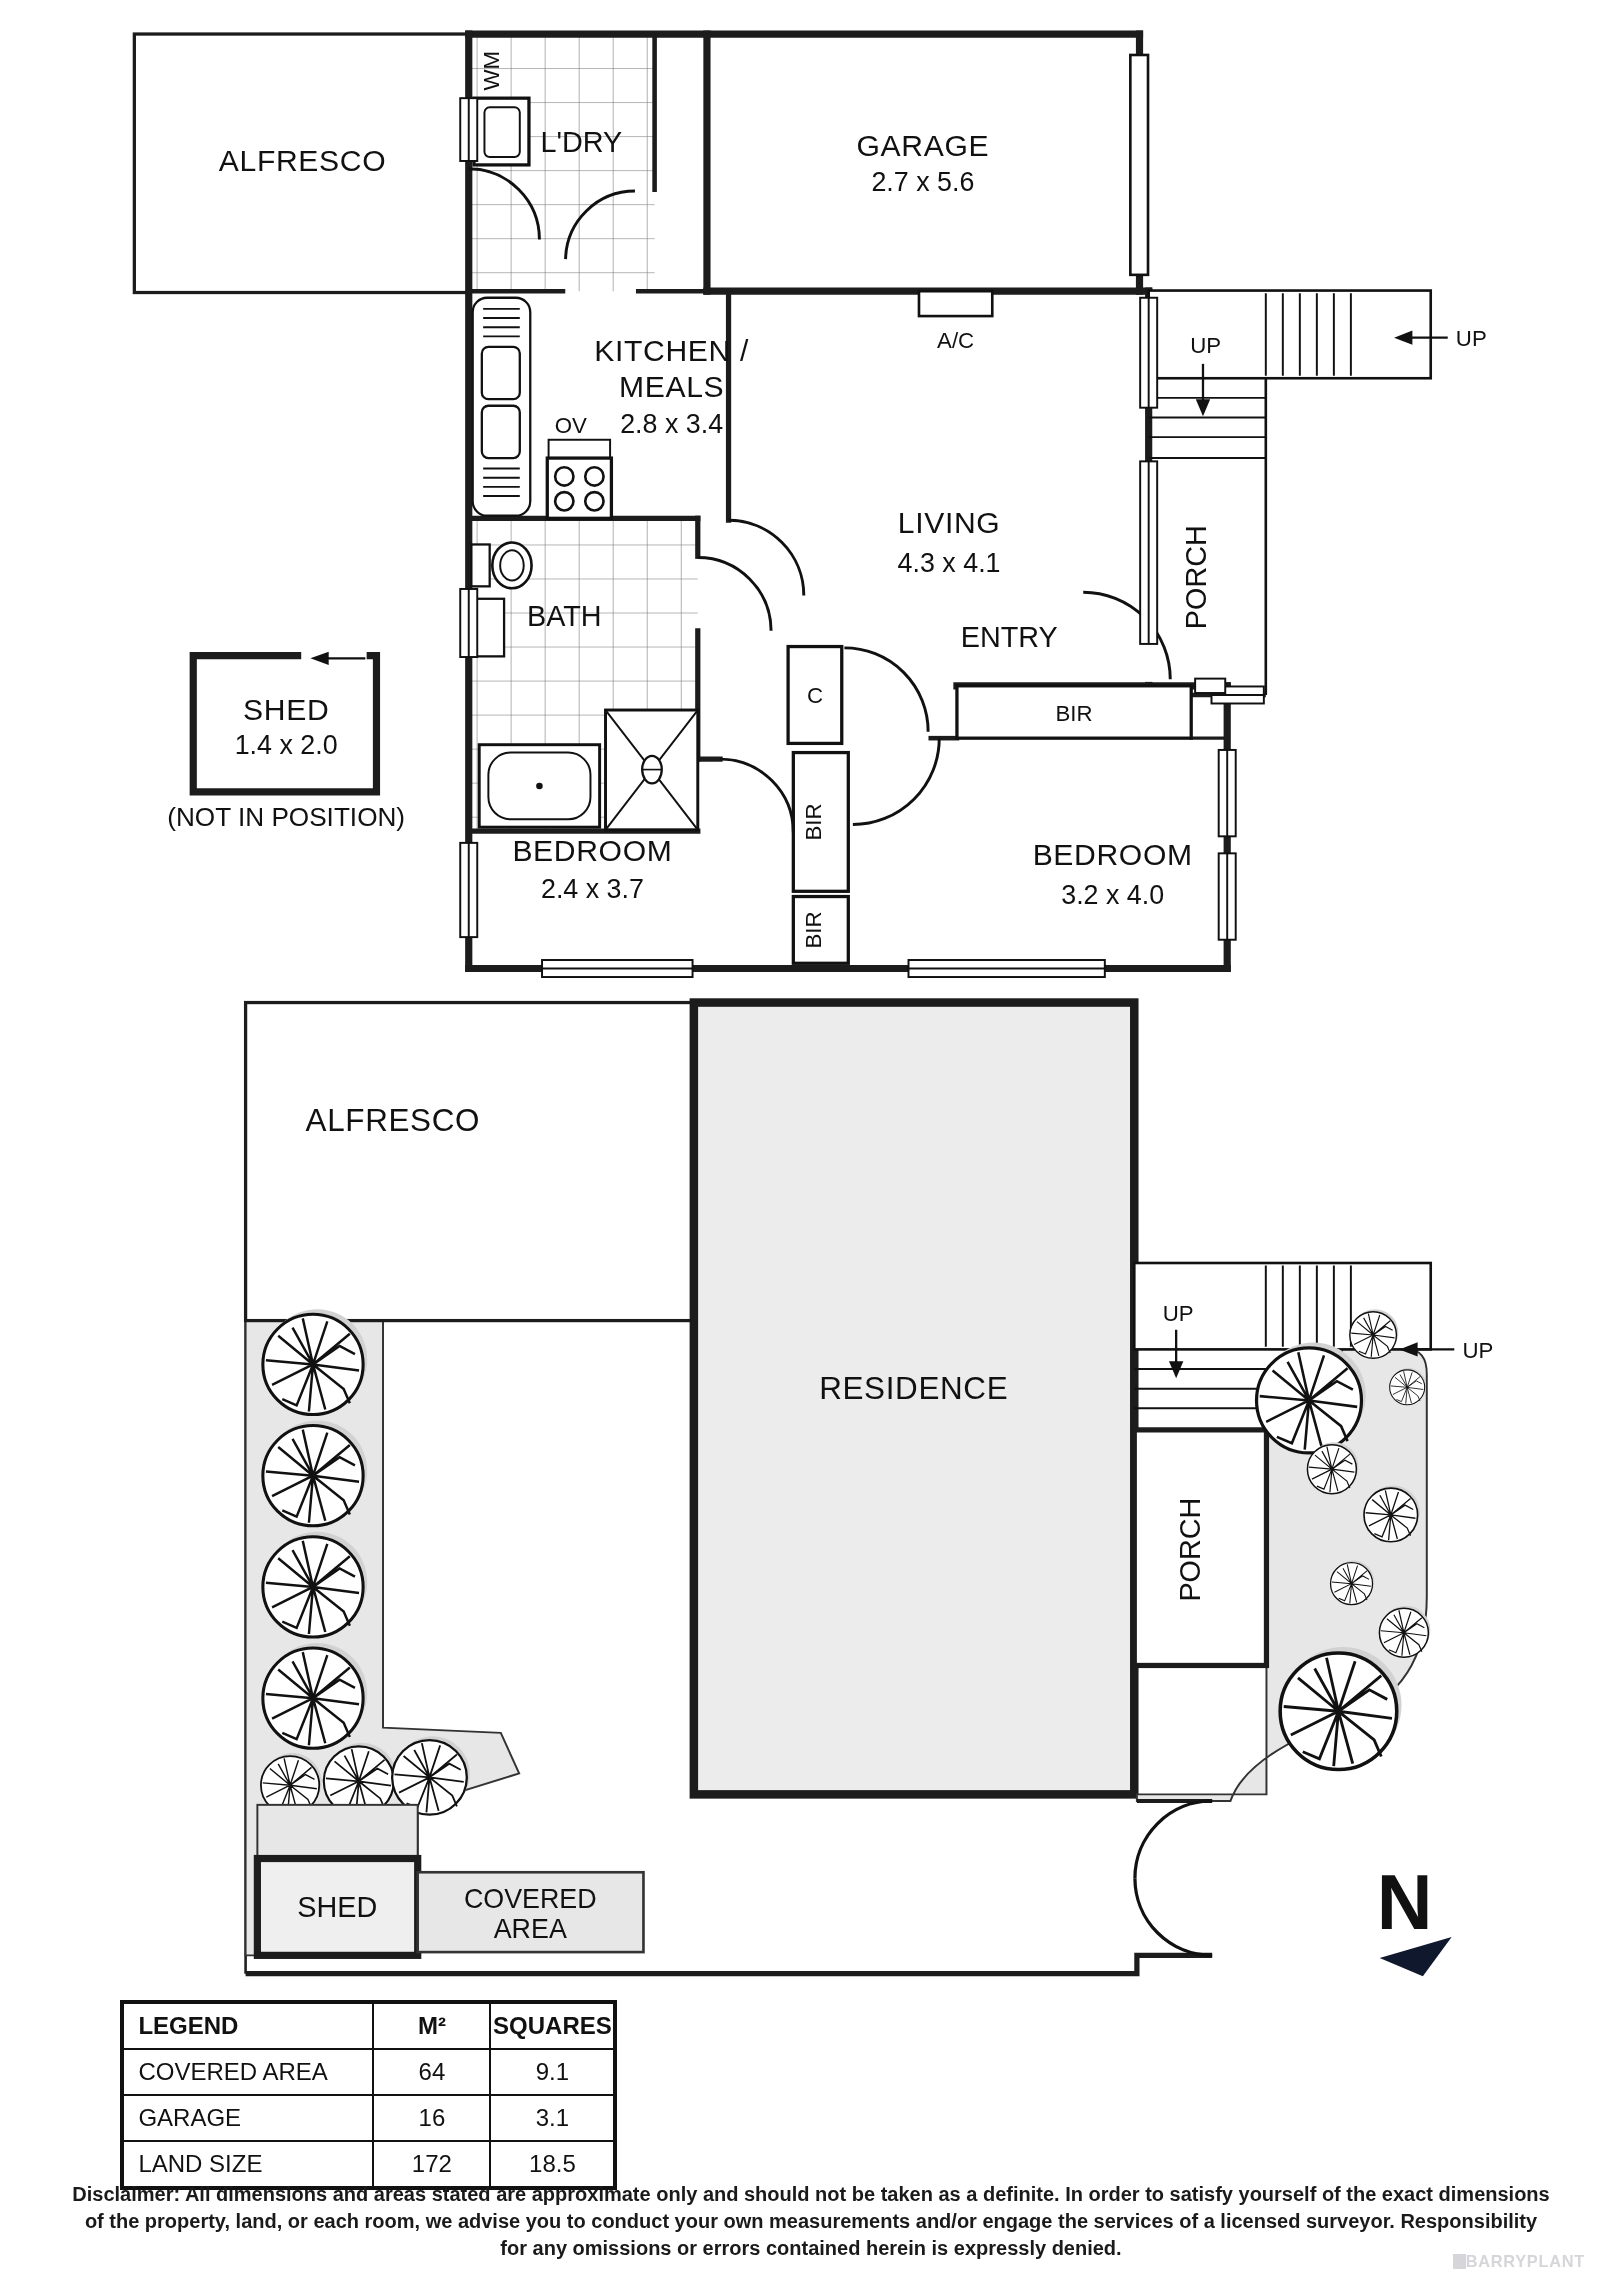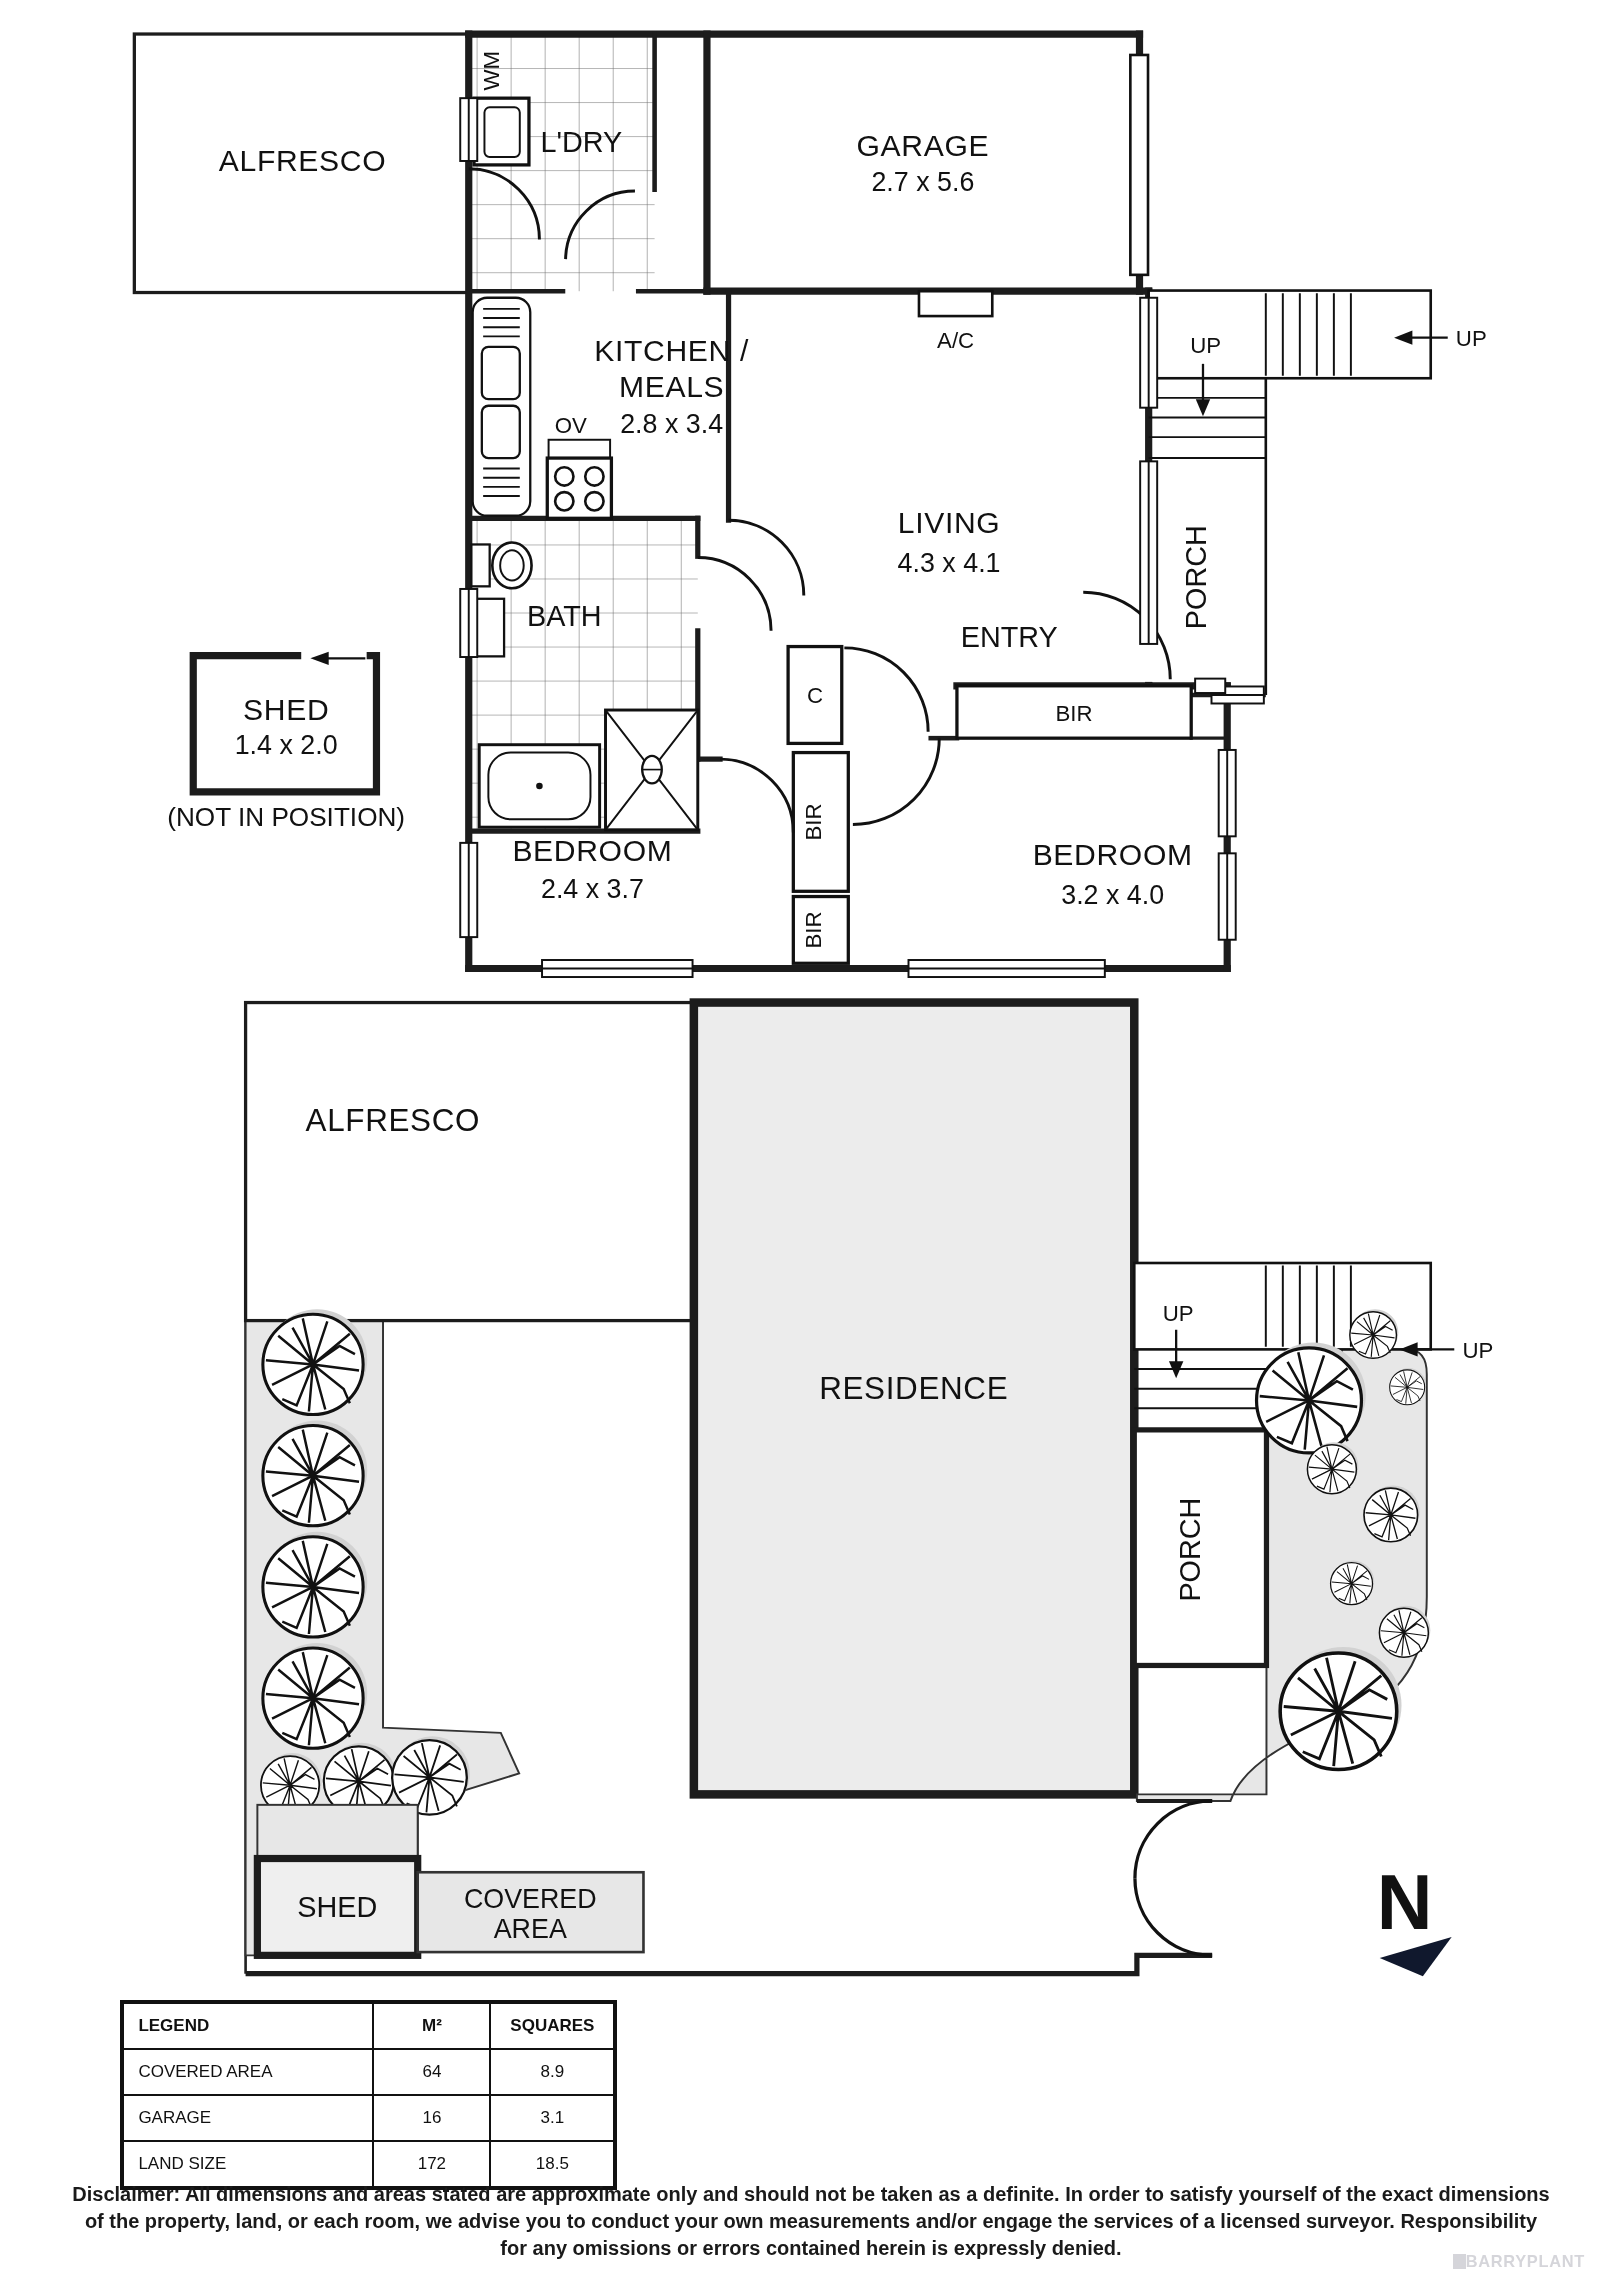--- a/index.html
+++ b/index.html
@@ -7,21 +7,21 @@
   svg{position:absolute;left:0;top:0;}
   svg text{fill:#111;font-family:"Liberation Sans",sans-serif;}
   .room-label{font-size:46px;letter-spacing:1px;}
   .dim-label{font-size:41px;}
   .small-label{font-size:34px;}
   .mid-label{font-size:44px;}
   .site-label{font-size:48px;letter-spacing:1px;}
   .note-label{font-size:40px;}
   
   .legend{position:absolute;left:120px;top:2000px;border-collapse:collapse;}
-  .legend th,.legend td{border:2.6px solid #111;font-size:17px;color:#111;height:42px;background:#fff;}
+  .legend th,.legend td{border:2.6px solid #111;font-size:24px;color:#111;height:42px;background:#fff;}
   table.legend{border:4.6px solid #111;}
   .legend th{font-weight:bold;}
   .col-label{width:233px;text-align:left;padding-left:14.4px;}
   .col-num{width:113px;text-align:center;}
   .col-sq{width:120px;text-align:center;}
   .disclaimer{position:absolute;left:0;top:2181px;width:1622px;text-align:center;font-size:20px;line-height:27px;color:#1a1a1a;font-weight:bold;}
   .watermark{position:absolute;right:37px;top:2252px;display:flex;align-items:center;gap:0;color:#d5d5da;font-size:16.4px;font-weight:bold;letter-spacing:0.7px;}
   .watermark .wm-box{width:13px;height:15.7px;background:#d5d5da;}
 </style>
 </head>
@@ -327,21 +327,21 @@
 <table class="legend">
   <tbody>
     <tr>
       <th class="col-label">LEGEND</th>
       <th class="col-num">M²</th>
       <th class="col-sq">SQUARES</th>
     </tr>
     <tr>
       <td class="col-label">COVERED AREA</td>
       <td class="col-num">64</td>
-      <td class="col-sq">8.9</td>
+      <td class="col-sq">9.1</td>
     </tr>
     <tr>
       <td class="col-label">GARAGE</td>
       <td class="col-num">16</td>
       <td class="col-sq">3.1</td>
     </tr>
     <tr>
       <td class="col-label">LAND SIZE</td>
       <td class="col-num">172</td>
       <td class="col-sq">18.5</td>

